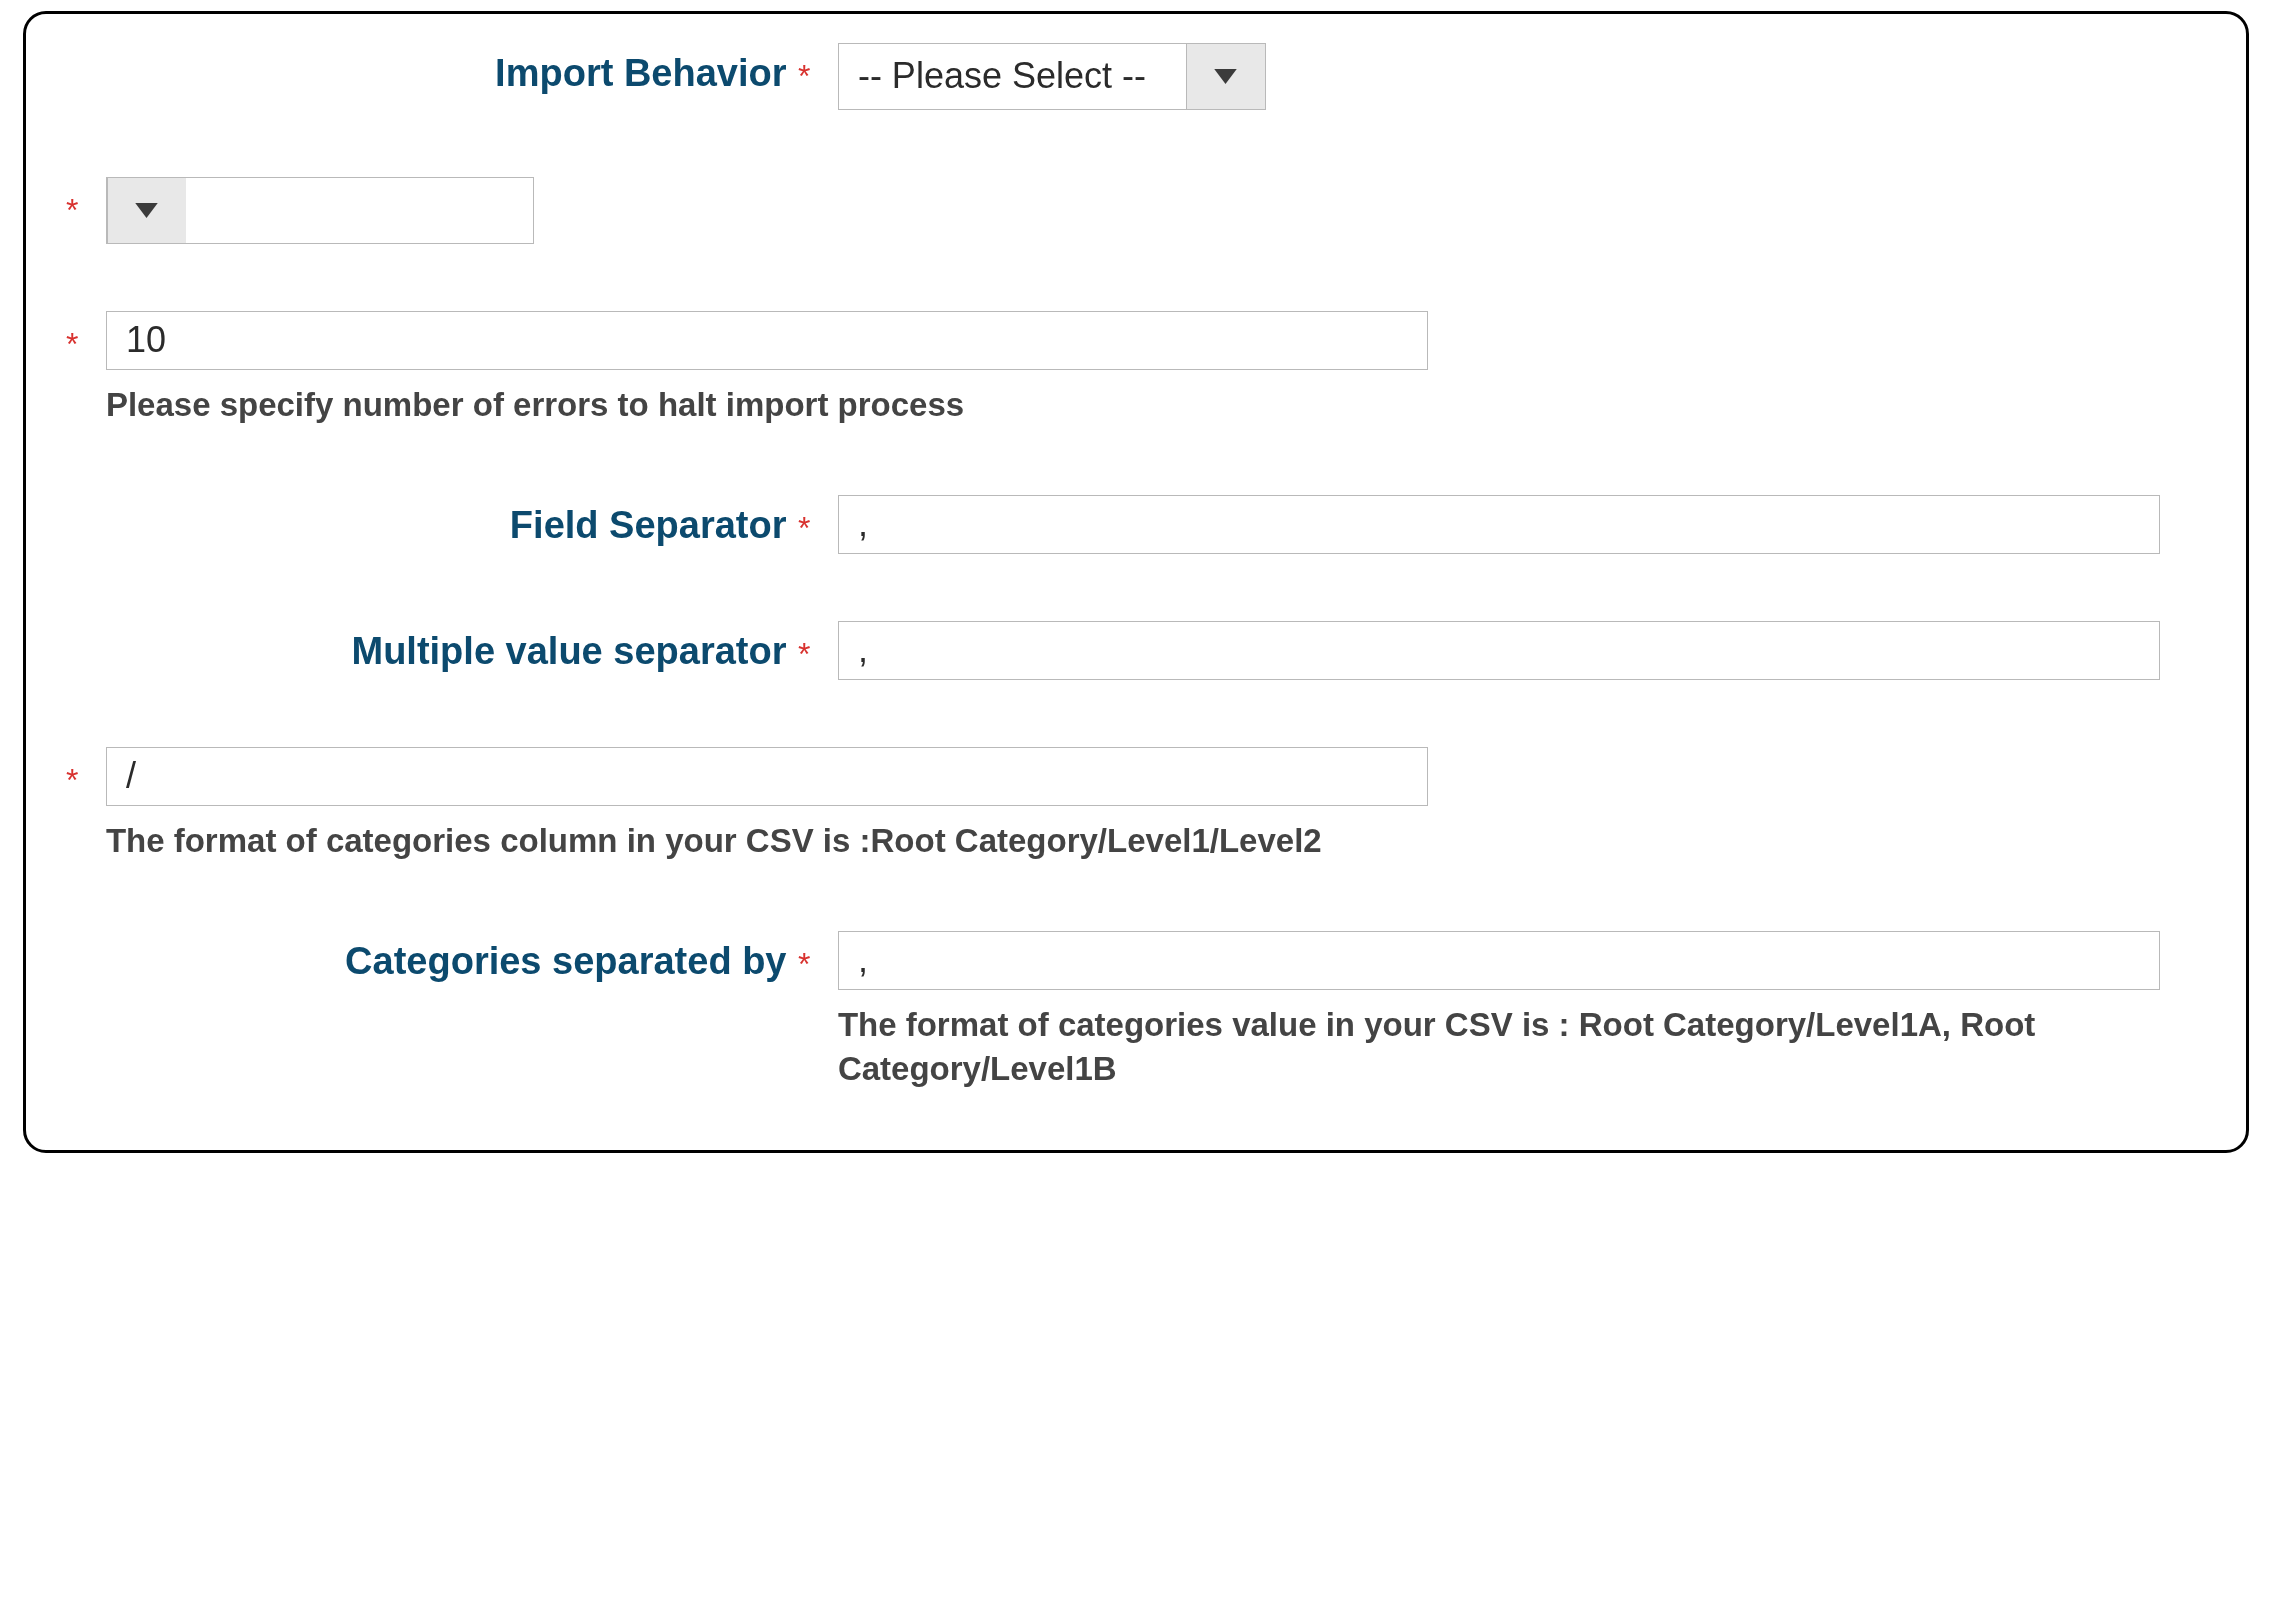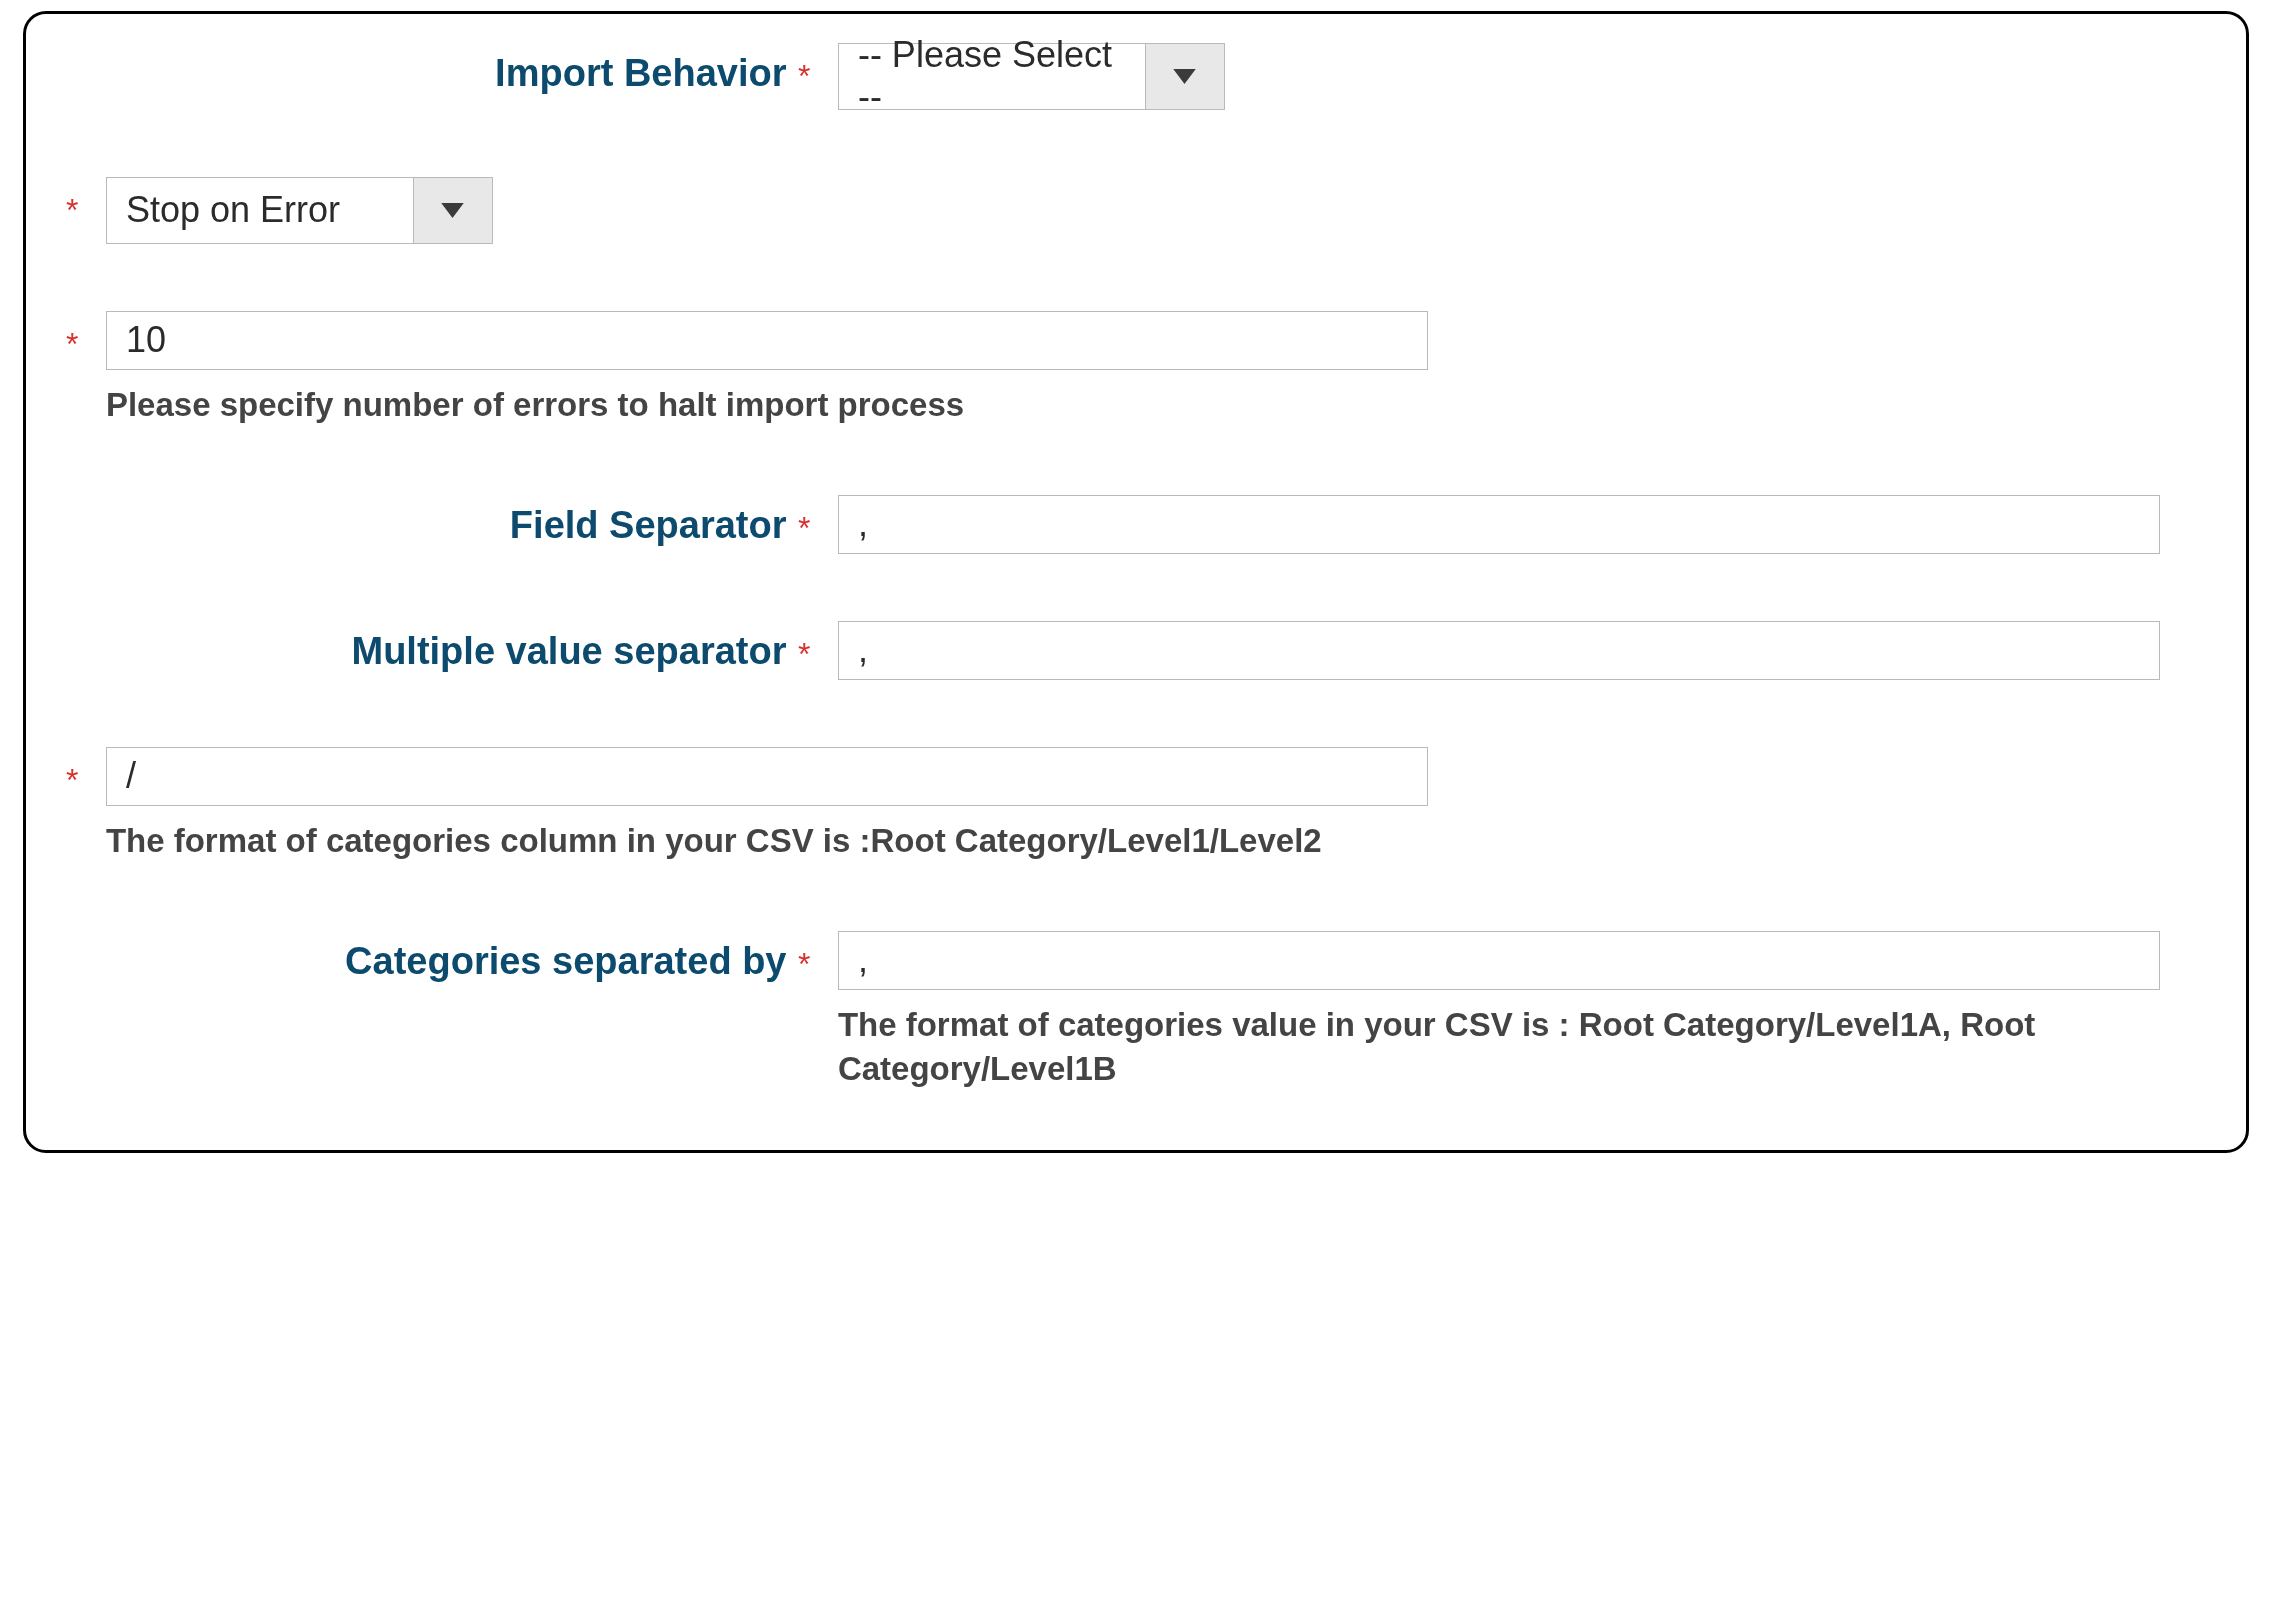--- a/index.html
+++ b/index.html
@@ -56,21 +56,21 @@
     display: flex;
     flex-direction: column;
   }
 
   
   .select {
     display: inline-flex;
     align-items: stretch;
     border: 1.9px solid #b9b9b9;
     height: 67px;
-    width: 387px;
+    width: 428px;
     background: #fff;
     box-sizing: border-box;
   }
   .select-value {
     flex: 1;
     display: flex;
     align-items: center;
     padding: 0 19px;
     font-size: 36px;
     color: #2b2b2b;
@@ -129,21 +129,20 @@
             </svg>
         </div>
       </div>
     </div>
   </div>
 
   <div class="field-row">
     <div class="req-col">*</div>
     <div class="ctrl-col">
       <div class="select">
-        <div class="select-value">Stop on Error</div>
         <div class="select-btn">
           <svg width="23" height="15" viewBox="0 0 24 16">
               <polygon points="0,0 24,0 12,16" fill="#3b3b3b"></polygon>
             </svg>
         </div>
       </div>
     </div>
   </div>
 
   <div class="field-row">

